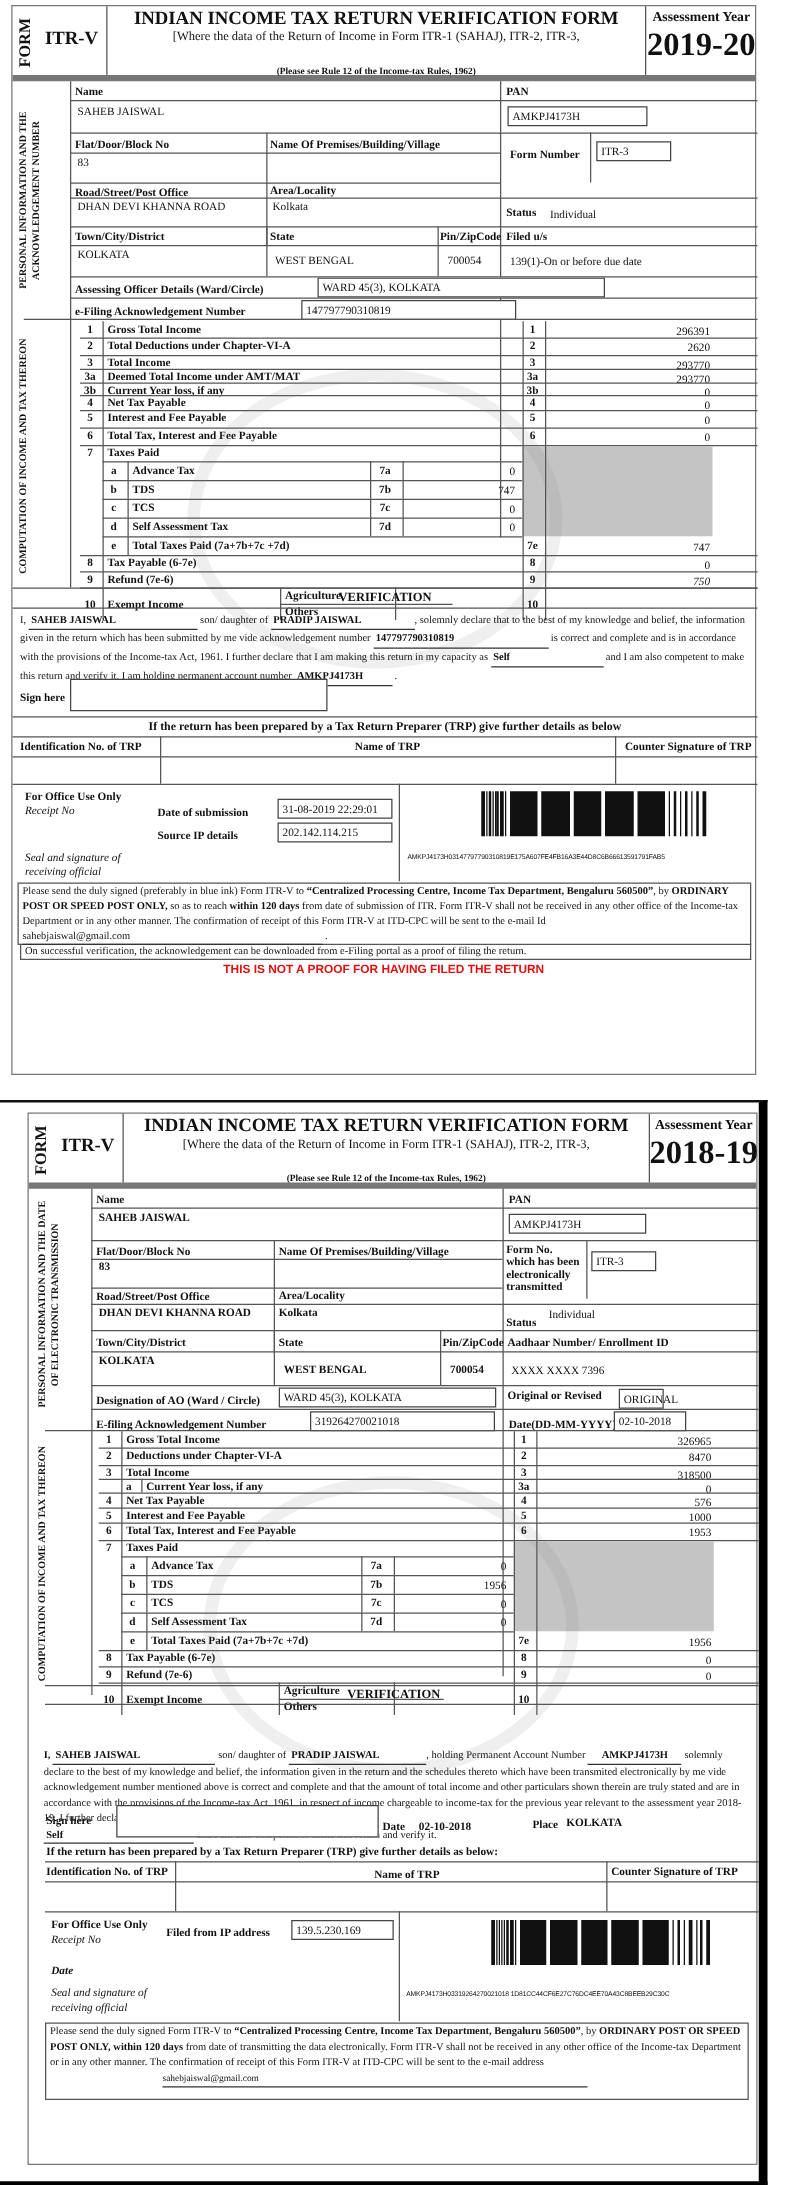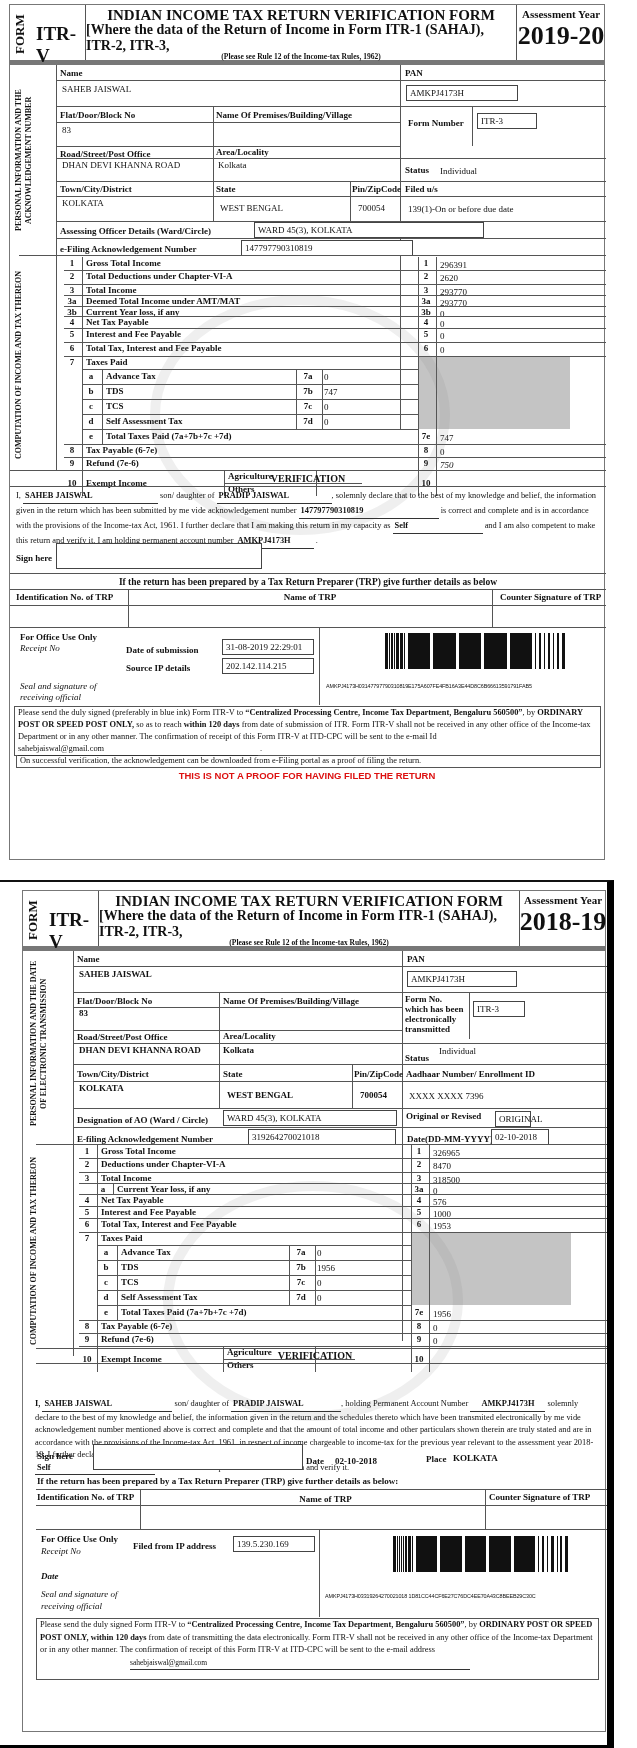--- a/index.html
+++ b/index.html
@@ -6,34 +6,34 @@
 html,body{width:637px;height:1748px;background:#fff;overflow:hidden}
 body{font-family:"Liberation Serif",serif;color:#111;position:relative}
 .form{position:absolute;background:#fff;border:1px solid #777}
 #f1{left:9px;top:4px;width:596px;height:856px}
 #f2wrap{left:0;top:880px;width:614px;height:868px;position:absolute;border-top:2px solid #111;border-right:7px solid #000;border-bottom:3px solid #000;background:#fff}
 #f2{left:22px;top:8px;width:584px;height:842px}
 .abs{position:absolute}
 .hdr{position:absolute;left:0;top:0;right:0;border-bottom:5px solid #777}
 .hcell{position:absolute;top:0;bottom:0;border-right:1px solid #555}
 .formlbl{position:absolute;left:2px;top:6px;width:22px;height:46px;writing-mode:vertical-rl;transform:rotate(180deg);font-weight:bold;font-size:13px;text-align:center}
-.itrv{position:absolute;left:26px;top:18px;font-weight:bold;font-size:19px}
+.itrv{position:absolute;left:26px;top:18px;font-weight:bold;font-size:15px}
 .title{position:absolute;top:2px;text-align:center;font-weight:bold;font-size:15px;white-space:nowrap}
-.subt{position:absolute;text-align:left;font-size:14px;font-weight:bold;line-height:16px}
+.subt{position:absolute;text-align:center;font-size:10px;font-weight:normal;line-height:16px}
 .rule{position:absolute;text-align:center;font-size:7.5px;font-weight:bold}
 .ay1{position:absolute;top:3px;width:100%;text-align:center;font-weight:bold;font-size:11px}
 .ay2{position:absolute;top:16px;width:100%;text-align:center;font-weight:bold;font-size:26px}
 .vlabel{position:absolute;writing-mode:vertical-rl;transform:rotate(180deg);font-weight:bold;font-size:8px;text-align:center;line-height:10px}
 .lbl{position:absolute;font-weight:bold;font-size:9px;white-space:nowrap}
 .val{position:absolute;font-size:9px;white-space:nowrap}
 .box{position:absolute;border:1px solid #444;font-size:9px;padding:2px 3px;white-space:nowrap;background:#fff}
 .hl{position:absolute;height:1px;background:#555}
 .vl{position:absolute;width:1px;background:#555}
 .num{position:absolute;font-weight:bold;font-size:9px;text-align:center}
-.amt{position:absolute;font-size:9px;}
+.amt{position:absolute;font-size:9px;text-align:right}
 .grey{position:absolute;background:#c4c4c4}
 .para{position:absolute;font-size:8.4px;line-height:14px}
 .u{font-weight:bold;border-bottom:1px solid #333;display:inline-block;padding:0 2px}
 .b{font-weight:bold}
 .it{font-style:italic}
 .barcode{position:absolute;height:36px;display:flex;align-items:stretch;gap:1px}
 .barcode i{display:block;background:#111}
 .qr{display:block;background-image:repeating-linear-gradient(45deg,#111 0 2px,#fff 2px 4px),repeating-linear-gradient(-45deg,#111 0 1px,transparent 1px 3px);background-blend-mode:multiply}
 .code{position:absolute;font-family:"Liberation Sans",sans-serif;font-size:5.4px;white-space:nowrap;letter-spacing:-0.1px}
 .red{position:absolute;width:100%;text-align:center;color:#d11;font-family:"Liberation Sans",sans-serif;font-weight:bold;font-size:9.5px}

